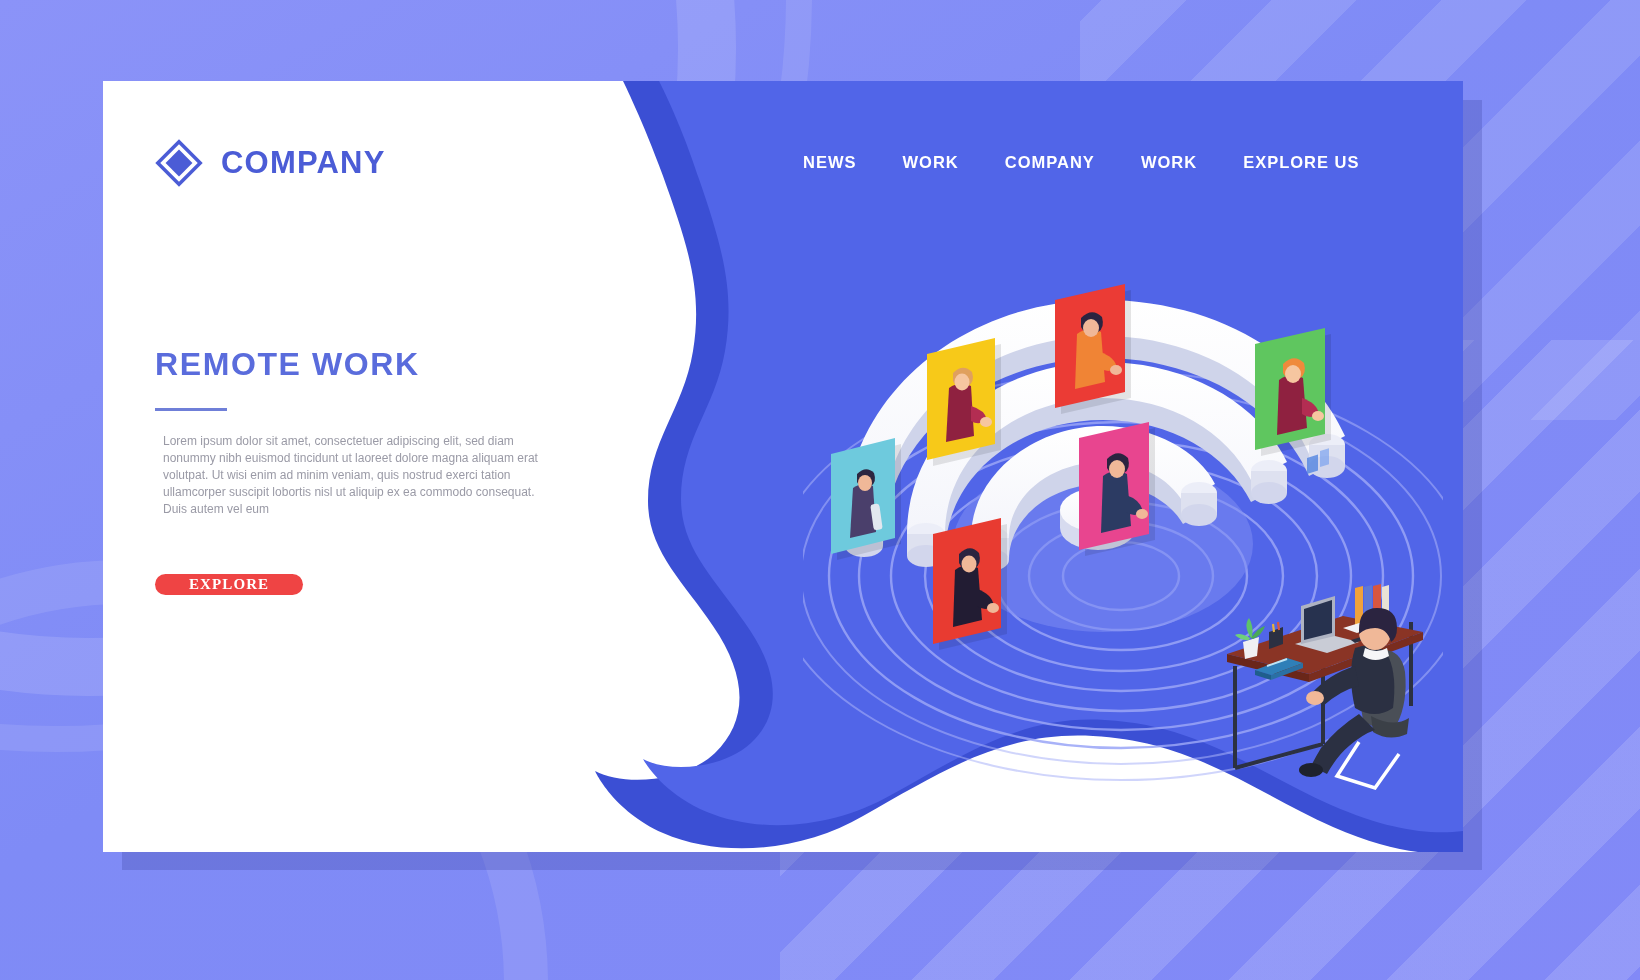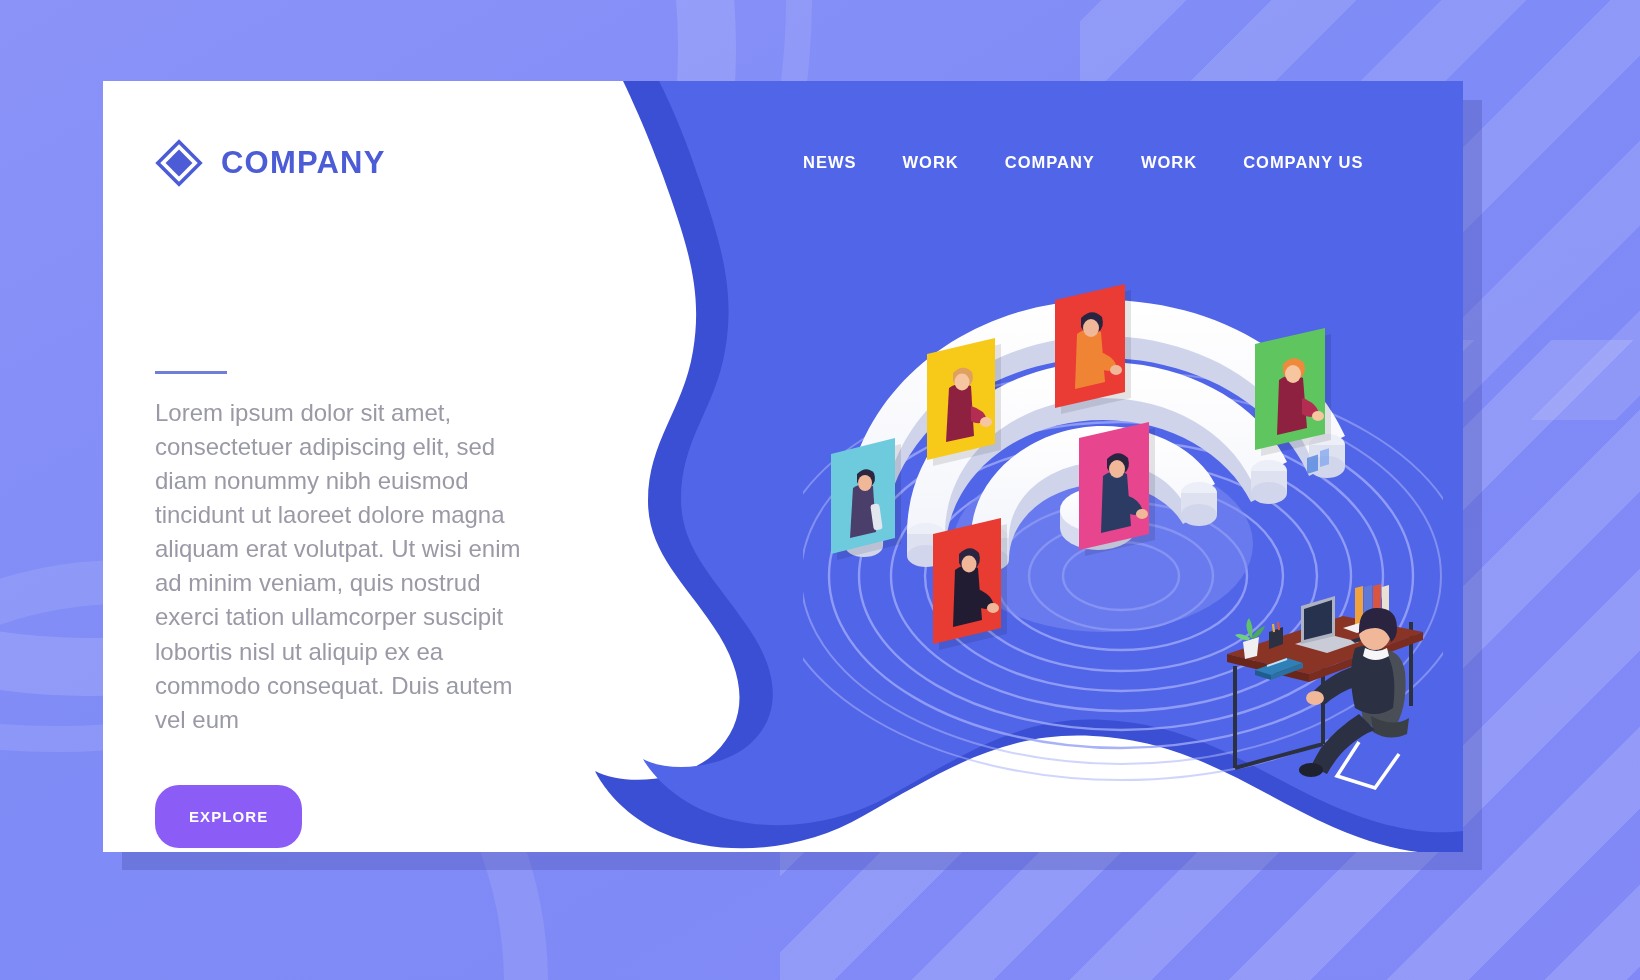--- a/index.html
+++ b/index.html
@@ -129,39 +129,39 @@
     letter-spacing: 1.6px;
     color: #5a6cdc;
     margin: 0;
   }
   .hero-divider {
     width: 72px; height: 3px;
     background: #6f7fd8;
     margin: 25px 0 22px 0;
   }
   .hero-text {
-    font-size: 24px;
+    font-size: 12px;
     line-height: 1.42;
     color: #9a9aa6;
-    margin: 0;
+    margin: 8px;
     width: 392px;
   }
   .cta {
     margin-top: 48px;
     display: inline-block;
-    background: #8b5cf6;
+    background: #ef4444;
     color: #ffffff;
     font-size: 15px;
     font-weight: bold;
     letter-spacing: 1.1px;
-    padding: 23px 34px;
+    padding: 2px 34px;
     border: none;
     border-radius: 24px;
     cursor: pointer;
-    font-family: Liberation Sans, sans-serif;
+    font-family: Liberation Serif, serif;
   }
 
   
   .illus {
     position: absolute;
     left: 700px; top: 195px;
     width: 640px; height: 560px;
   }
   .illus svg { display: block; width: 100%; height: 100%; }
 </style>
@@ -216,24 +216,25 @@
         <rect x="14.5" y="14.5" width="19" height="19" transform="rotate(45 24 24)" fill="#4b5cd6"></rect>
       </svg>
       <span class="brand-name">COMPANY</span>
     </div>
 
     <nav class="nav">
       <a class="nav-item">NEWS</a>
       <a class="nav-item">WORK</a>
       <a class="nav-item">COMPANY</a>
       <a class="nav-item">WORK</a>
-      <a class="nav-item">COMPANY US</a>
+      <a class="nav-item">EXPLORE US</a>
     </nav>
 
     <div class="hero">
+      <h1 class="hero-title">REMOTE WORK</h1>
       <div class="hero-divider"></div>
       <p class="hero-text">Lorem ipsum dolor sit amet, consectetuer adipiscing elit, sed diam nonummy nibh euismod tincidunt ut laoreet dolore magna aliquam erat volutpat. Ut wisi enim ad minim veniam, quis nostrud exerci tation ullamcorper suscipit lobortis nisl ut aliquip ex ea commodo consequat. Duis autem vel eum</p>
       <button class="cta">EXPLORE</button>
     </div>
 
     <div class="illus">
       <svg viewBox="0 0 640 560">
         <defs>
           <clipPath id="cardClip">
               <rect x="-700" y="-200" width="2200" height="1400"></rect>

